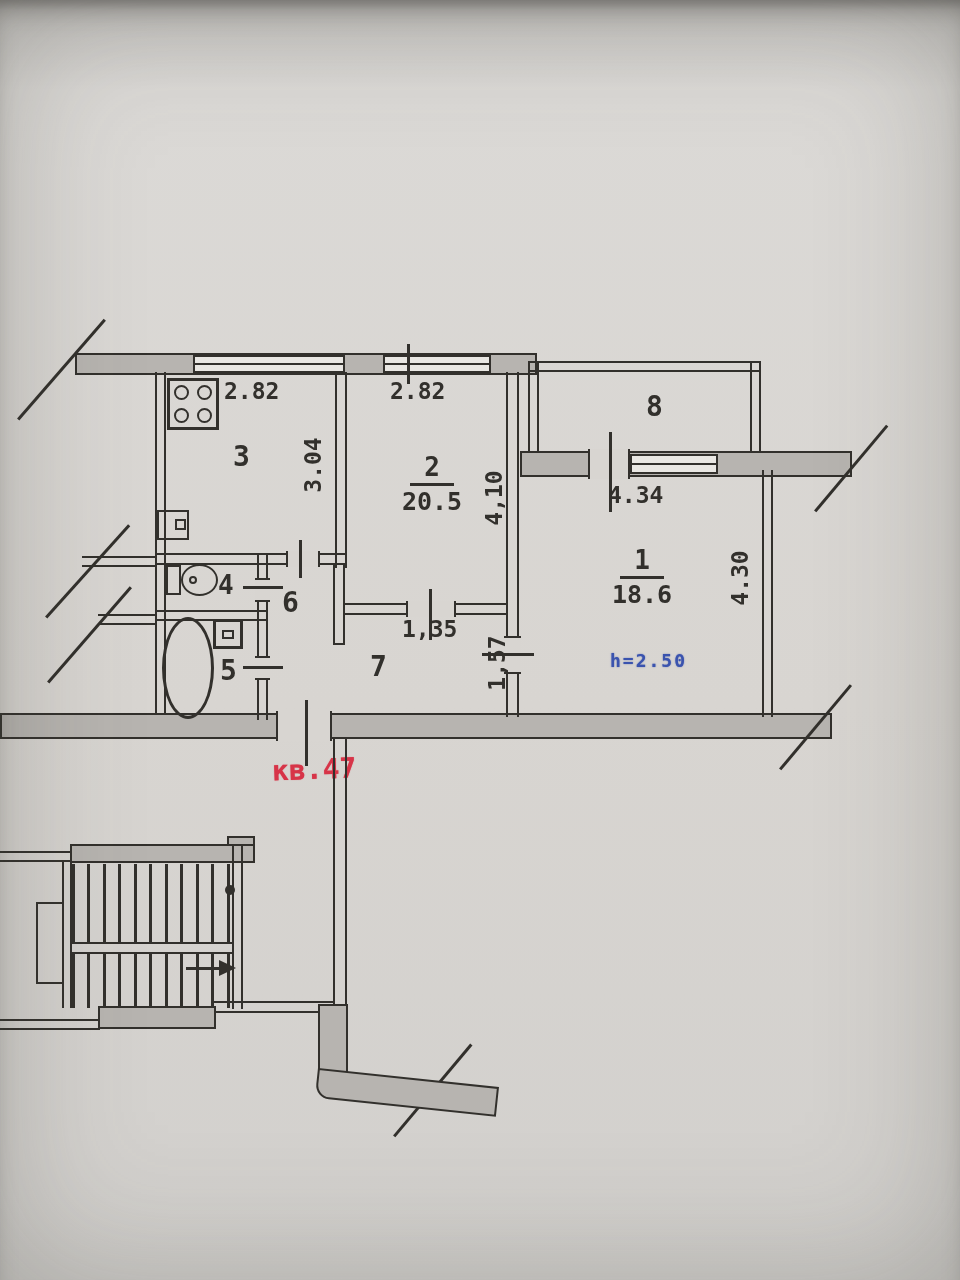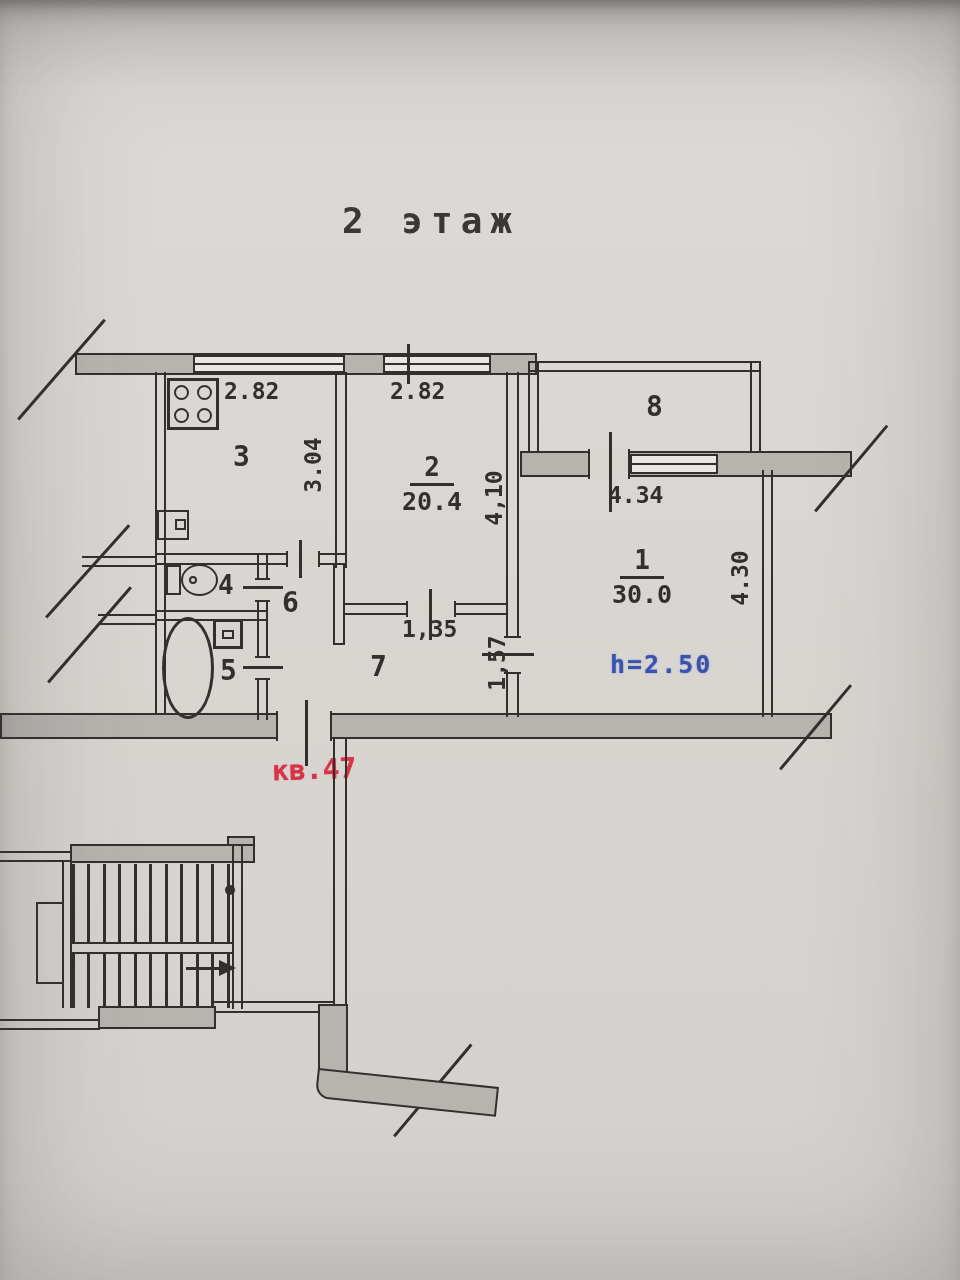--- a/index.html
+++ b/index.html
@@ -29,36 +29,35 @@
   .win{position:absolute;box-sizing:border-box;background:var(--window_fill);border:2px solid var(--ink);}
   .win::after{content:"";position:absolute;left:0;right:0;top:calc(50% - 1px);height:2px;background:var(--ink);}
   .diag{position:absolute;height:2.5px;background:var(--ink);transform-origin:0 50%;}
   .dim{position:absolute;font-size:23px;font-weight:bold;color:var(--ink);white-space:nowrap;}
   .dimv{width:70px;text-align:center;transform:rotate(-90deg);}
   .rnum{position:absolute;font-size:28px;font-weight:bold;color:var(--ink);}
   .room-label{position:absolute;width:72px;text-align:center;color:var(--ink);font-weight:bold;}
   .room-label .num{display:inline-block;font-size:26px;border-bottom:3px solid var(--ink);padding:0 14px 1px;}
   .room-label .area{display:block;font-size:25px;margin-top:1px;}
   .stamp-red{position:absolute;font-size:28px;font-weight:bold;color:var(--stamp_red);transform:rotate(-2deg);text-shadow:0 0 1px rgba(215,52,72,.6);}
-  .stamp-blue{position:absolute;font-size:25px;font-weight:bold;color:var(--stamp_blue);letter-spacing:2px;text-shadow:0 0 1.5px rgba(58,83,174,.75);}
+  .stamp-blue{position:absolute;font-size:18px;font-weight:bold;color:var(--stamp_blue);letter-spacing:2px;text-shadow:0 0 1.5px rgba(58,83,174,.75);}
   .title{position:absolute;font-size:36px;font-weight:bold;letter-spacing:8px;color:#3a3833;}
   
   .stove{position:absolute;border:3px solid var(--ink);display:grid;grid-template-columns:1fr 1fr;place-items:center;}
   .burner{width:11px;height:11px;border:2.5px solid var(--ink);border-radius:50%;}
   .outline{position:absolute;box-sizing:border-box;border:2.5px solid var(--ink);}
   .treads{position:absolute;background:repeating-linear-gradient(90deg,var(--ink) 0 2.5px,transparent 2.5px 15.5px);}
   .dot{position:absolute;background:var(--ink);border-radius:50%;}
   .arrow-head{position:absolute;width:0;height:0;border-top:8px solid transparent;border-bottom:8px solid transparent;border-left:17px solid var(--ink);}
 </style>
 </head>
 <body>
 
 <div class="photo">
 
-  <div class="title" style="left:342px;top:200px;">2 этаж</div>
 
   <div class="wt" style="left:75px;top:353px;width:462px;height:22px;"></div>
   <div class="win" style="left:193px;top:355px;width:152px;height:18px;"></div>
   <div class="win" style="left:383px;top:355px;width:108px;height:18px;"></div>
   <div class="tick" style="left:407px;top:344px;width:3px;height:40px;"></div>
 
   <div class="wn" style="left:528px;top:361px;width:232px;height:11px;"></div>
   <div class="wnv" style="left:528px;top:361px;width:11px;height:99px;"></div>
   <div class="wnv" style="left:750px;top:361px;width:11px;height:99px;"></div>
 
@@ -126,25 +125,25 @@
   <div class="abs" style="left:162px;top:617px;width:52px;height:102px;">
     <div class="outline" style="left:0;top:0;width:52px;height:102px;border-radius:50%;border-width:3px;"></div>
   </div>
 
   <div class="outline" style="left:213px;top:619px;width:30px;height:30px;border-width:3px;">
     <div class="outline" style="left:6px;top:8px;width:12px;height:9px;border-width:2px;"></div>
   </div>
 
   <div class="room-label" style="left:606px;top:545px;">
     <span class="num">1</span>
-    <span class="area">30.0</span>
+    <span class="area">18.6</span>
   </div>
   <div class="room-label" style="left:396px;top:452px;">
     <span class="num">2</span>
-    <span class="area">20.4</span>
+    <span class="area">20.5</span>
   </div>
   <div class="rnum" style="left:233px;top:440px;">3</div>
   <div class="rnum" style="left:218px;top:570px;font-size:26px;">4</div>
   <div class="rnum" style="left:220px;top:654px;">5</div>
   <div class="rnum" style="left:282px;top:586px;">6</div>
   <div class="rnum" style="left:370px;top:650px;">7</div>
   <div class="rnum" style="left:646px;top:390px;">8</div>
 
   <div class="dim" style="left:224px;top:378px;">2.82</div>
   <div class="dim" style="left:390px;top:378px;">2.82</div>

